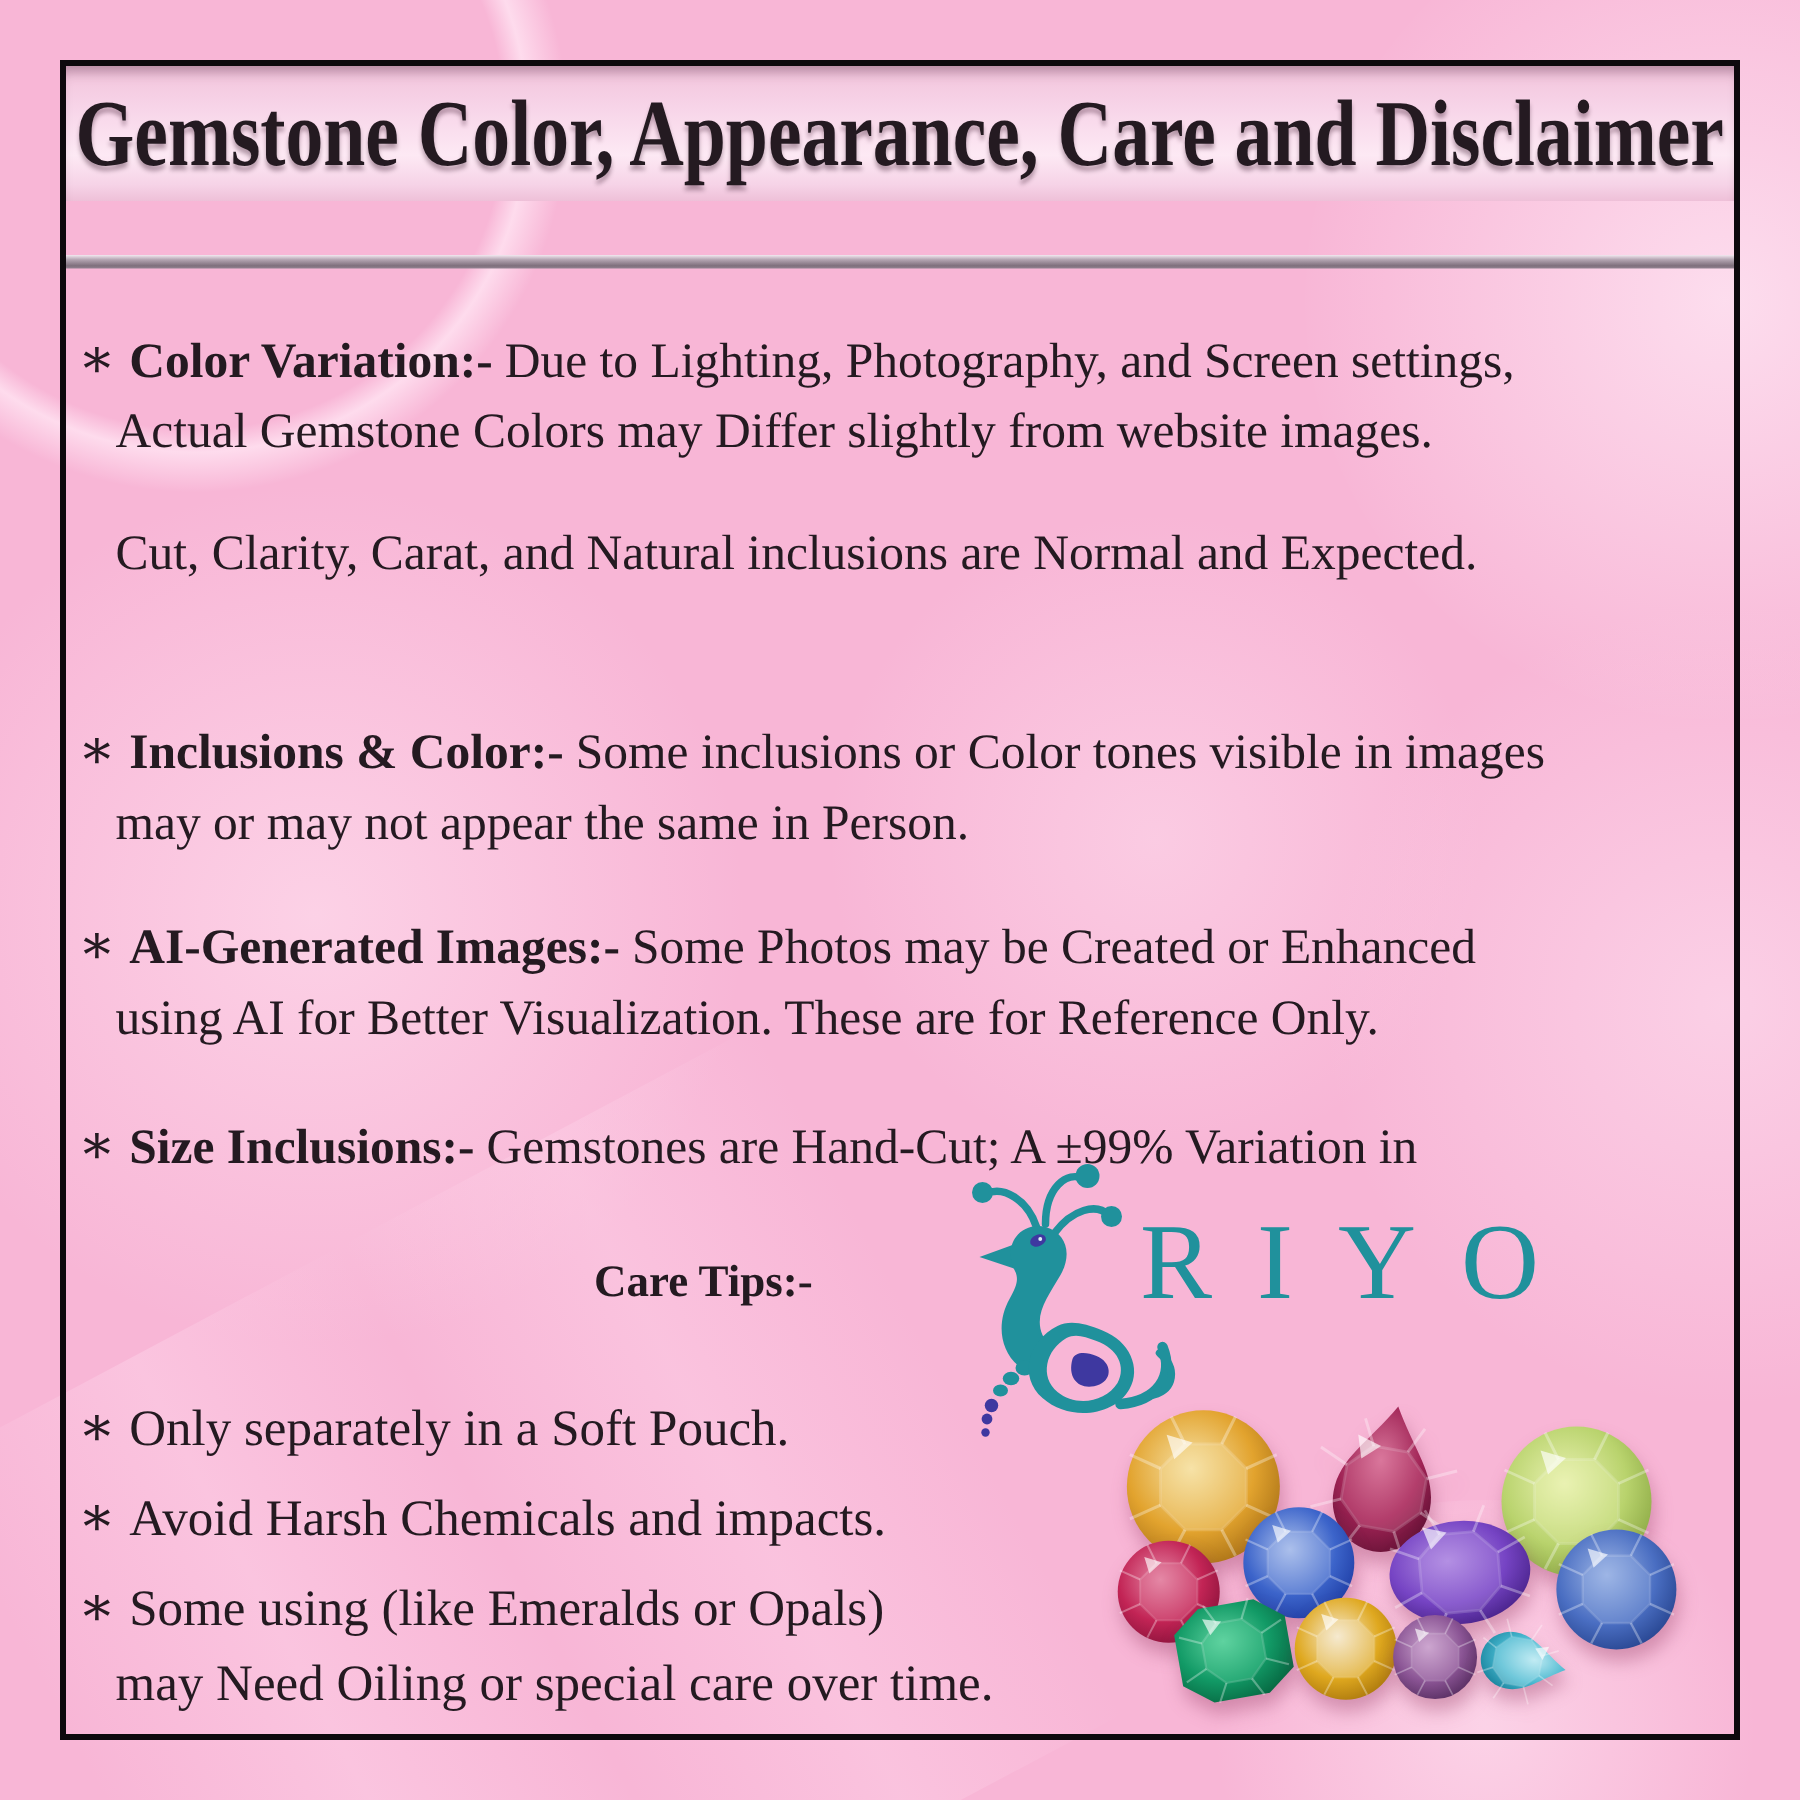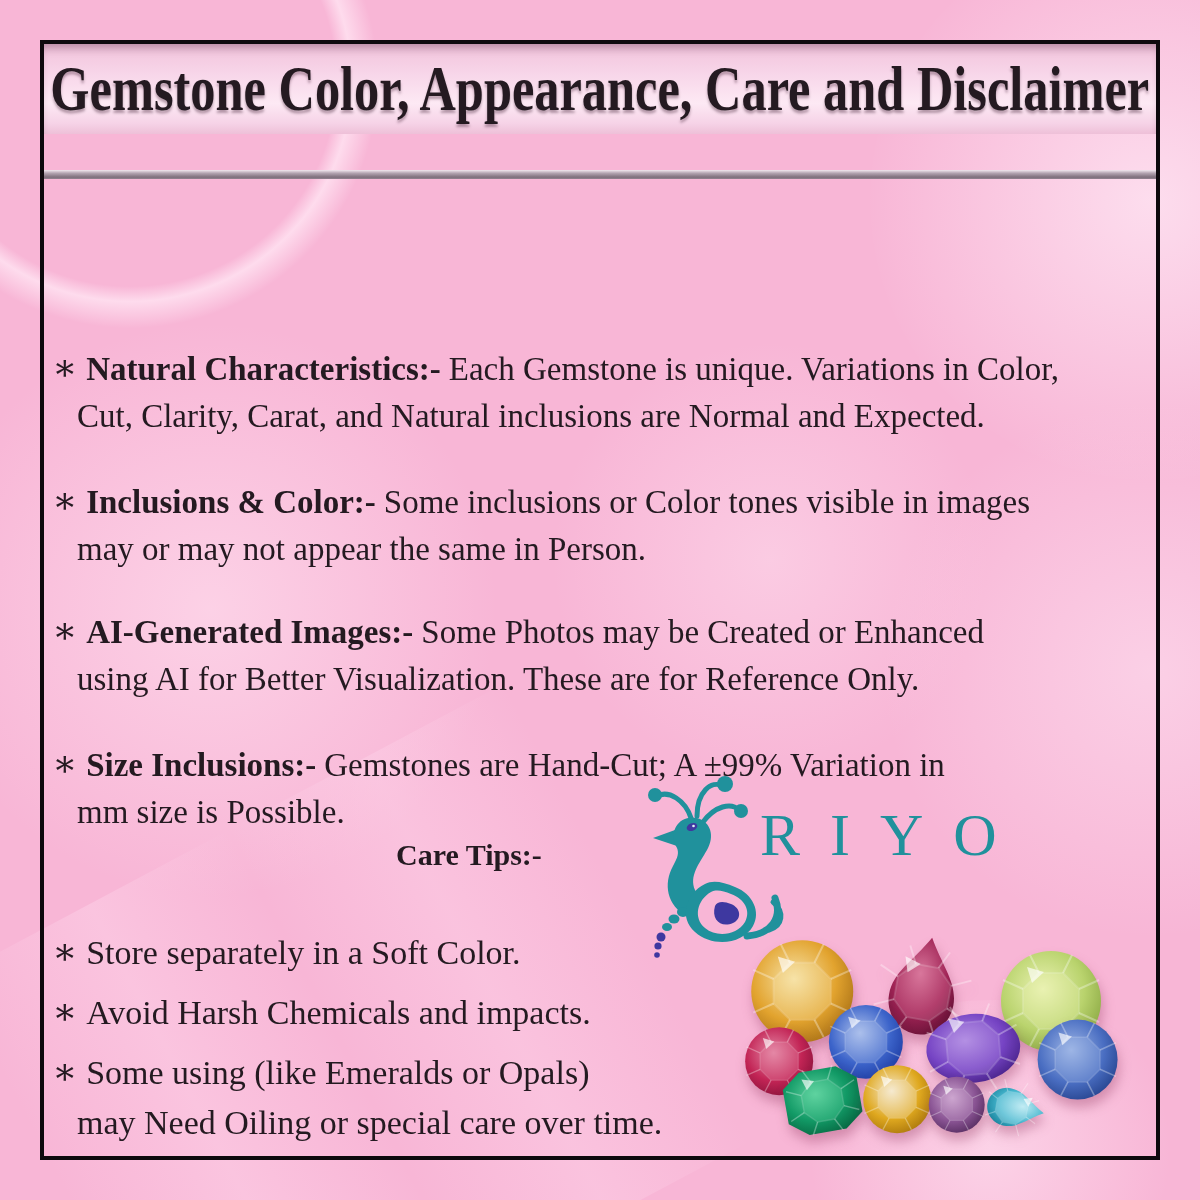--- a/index.html
+++ b/index.html
@@ -45,21 +45,21 @@
     position:absolute;left:0;top:126px;width:100%;height:9px;
     background:linear-gradient(180deg,#f3e8f0 0%, #b3a4b1 35%, #7e6f7c 80%, #938492 100%);
   }
   .bullet{position:absolute;left:8px;width:1094px;font-size:33px;line-height:47px;}
   .mk{font-size:37px;line-height:1;margin-right:9px;}
   .lbl{font-weight:bold;margin-right:8px;}
   .bl2{padding-left:25px;}
   .care-head{position:absolute;left:352px;top:794px;font-size:30px;font-weight:bold;}
   .tip{position:absolute;left:8px;width:740px;font-size:34px;line-height:50px;}
   .brand-name{
-    position:absolute;left:716px;top:758px;font-size:60px;line-height:1.1;
+    position:absolute;left:716px;top:758px;font-size:72px;line-height:1.1;
     letter-spacing:30px;color:var(--teal);white-space:nowrap;
   }
   .peacock{position:absolute;left:574px;top:722px;width:172px;height:196px;}
   #gems{position:absolute;left:0;top:0;width:1200px;height:1200px;pointer-events:none;}
   #gems svg{position:absolute;filter:drop-shadow(2px 8px 6px rgba(150,60,100,.38));}
 </style>
 </head>
 <body>
 
 <div id="stage">
@@ -72,39 +72,41 @@
   <div class="blob blob6"></div>
   <div class="streak"></div>
 
   <div id="frame">
 
     <div class="banner">
       <span class="title-text">Gemstone Color, Appearance, Care and Disclaimer</span>
     </div>
     <div class="divider"></div>
 
+    <div class="bullet" style="top:174px">
+      <div><span class="mk">∗</span><span class="lbl">Color Variation:-</span><span>Due to Lighting, Photography, and Screen settings,</span></div>
+      <div class="bl2">Actual Gemstone Colors may Differ slightly from website images.</div>
+    </div>
 
     <div class="bullet" style="top:302px">
-      <div><span class="mk">∗</span><span class="lbl">Natural Characteristics:-</span><span>Each Gemstone is unique. Variations in Color,</span></div>
       <div class="bl2">Cut, Clarity, Carat, and Natural inclusions are Normal and Expected.</div>
     </div>
 
     <div class="bullet" style="top:565px">
       <div><span class="mk">∗</span><span class="lbl">AI-Generated Images:-</span><span>Some Photos may be Created or Enhanced</span></div>
       <div class="bl2">using AI for Better Visualization. These are for Reference Only.</div>
     </div>
 
     <div class="bullet" style="top:435px">
       <div><span class="mk">∗</span><span class="lbl">Inclusions &amp; Color:-</span><span>Some inclusions or Color tones visible in images</span></div>
       <div class="bl2">may or may not appear the same in Person.</div>
     </div>
 
     <div class="bullet" style="top:698px">
       <div><span class="mk">∗</span><span class="lbl">Size Inclusions:-</span><span>Gemstones are Hand-Cut; A ±99% Variation in</span></div>
-      <div class="bl2">mm size is Possible.</div>
     </div>
 
     <div class="care-head">Care Tips:-</div>
 
     <svg class="peacock" viewBox="0 0 170 196">
       <g fill="none" stroke="var(--teal)" stroke-width="5" stroke-linecap="round">
         <path d="M72,52 C66,34 50,24 38,30"></path>
         <path d="M78,50 C78,26 92,14 104,20"></path>
         <path d="M84,56 C96,40 112,36 120,44"></path>
       </g>
@@ -130,21 +132,21 @@
       <path d="M96,140 C92,154 102,162 114,157 C123,153 122,142 112,138 C105,135 98,135 96,140 Z" fill="var(--indigo)"></path>
       <g fill="none" stroke="var(--teal)" stroke-linecap="round">
         <path stroke-width="7" d="M128,170 C152,168 164,152 156,132"></path>
         <path stroke-width="5" d="M154,136 C166,146 164,160 150,164"></path>
       </g>
     </svg>
 
     <div class="brand-name">RIYO</div>
 
     <div class="tip" style="top:884px">
-      <span class="mk">∗</span><span>Store separately in a Soft Color.</span>
+      <span class="mk">∗</span><span>Only separately in a Soft Pouch.</span>
     </div>
     <div class="tip" style="top:944px">
       <span class="mk">∗</span><span>Avoid Harsh Chemicals and impacts.</span>
     </div>
     <div class="tip" style="top:1004px">
       <div><span class="mk">∗</span><span>Some using (like Emeralds or Opals)</span></div>
       <div class="bl2">may Need Oiling or special care over time.</div>
     </div>
 
   </div>

